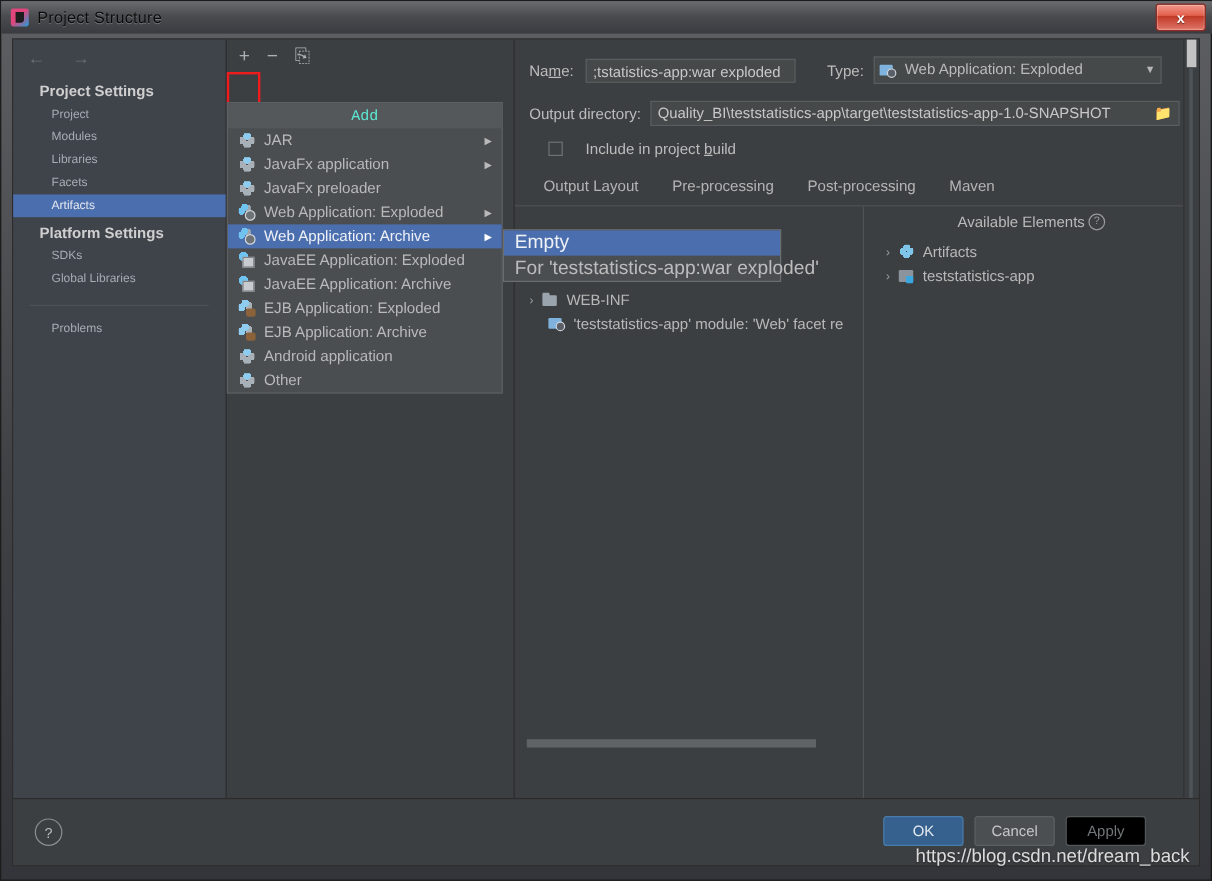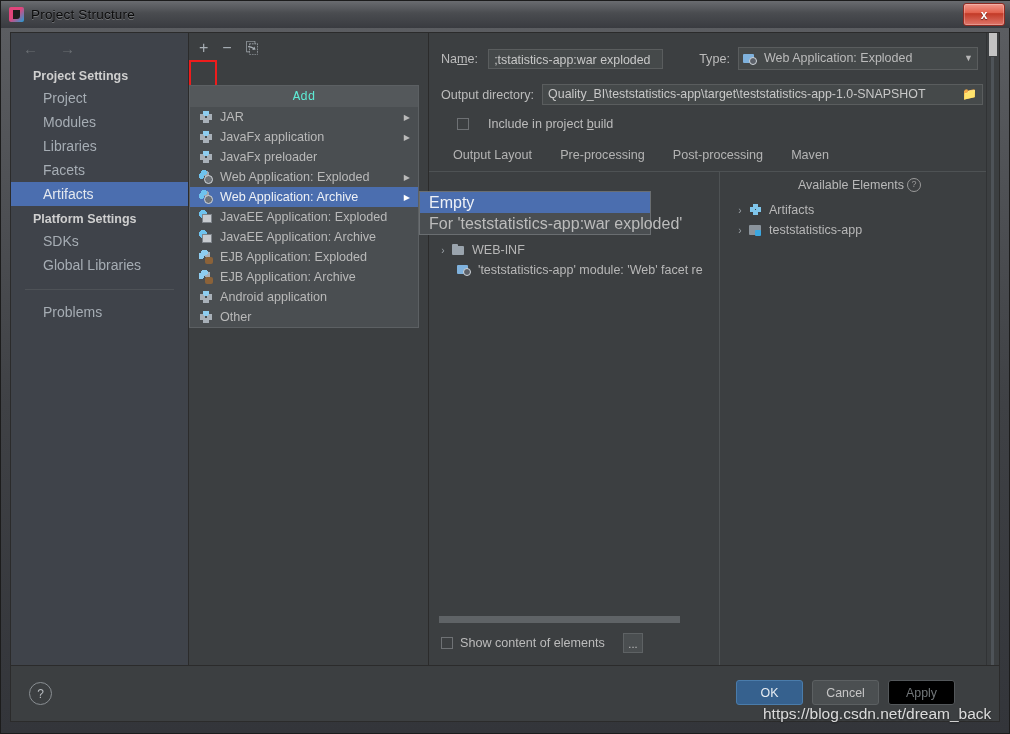--- a/index.html
+++ b/index.html
@@ -60,21 +60,21 @@
     width:177px;flex:none;background:#3f434a;
     border-right:1px solid #2b2b2b;
     position:relative;
   }
   #nav-toolbar{height:30px;display:flex;align-items:center;padding-left:12px;gap:22px;}
   .navarrow{color:#6b6f74;font-size:15px;line-height:1;}
   .nav-group{
     padding:6px 0 3px 22px;font-weight:bold;color:#cfcfcf;font-size:12.5px;
   }
   .nav-item{
-    padding:4px 0 4px 32px;color:#a6adb4;font-size:14px;
+    padding:4px 0 4px 32px;color:#a6adb4;font-size:10px;
   }
   .nav-item.selected{background:#4b6eaf;color:#e4e8ee;}
   .nav-sep{height:1px;background:#4e5257;margin:12px 14px 10px 14px;}
   
   #mid{
     flex:1 1 auto;background:#3c3f41;position:relative;
     border-right:1px solid #2b2b2b;
   }
   #mid-toolbar{
     height:30px;display:flex;align-items:center;gap:14px;padding-left:10px;
@@ -348,21 +348,21 @@
           <span class="tb-ico">⎘</span>
         </div>
         <div id="mid-deco"></div>
       </div>
 
       <div id="detail">
 
         <div class="row" id="rowname">
           <span class="lbl">Na<span class="u">m</span>e:</span>
           <span class="field" id="name-field">;tstatistics-app:war exploded</span>
-          <span class="lbl" style="margin-left:36px">Type:</span>
+          <span class="lbl" style="margin-left:26px">Type:</span>
           <span id="type-combo">
             <span class="ticon ic-webfacet"></span>
             <span>Web Application: Exploded</span>
             <span class="arrow">▼</span>
           </span>
         </div>
 
         <div class="row" id="rowout">
           <span class="lbl">Output directory:</span>
           <span class="field" id="out-field">
@@ -408,25 +408,20 @@
                 <span>'teststatistics-app' module: 'Web' facet re</span>
               </div>
             </div>
 
             <div id="hscroll-wrap">
               <div id="hscroll-track">
                 <div id="hscroll-thumb"></div>
               </div>
             </div>
 
-            <div id="showcontent">
-              <span class="chk"></span>
-              <span class="lbl">Show content of elements</span>
-              <span id="dots-btn">...</span>
-            </div>
           </div>
 
           <div id="pane-right">
             <div class="pane-head">
               <span>Available Elements</span>
               <span class="help-circ">?</span>
             </div>
             <div class="tree">
               <div class="tnode" style="padding-left:12px">
                 <span class="tw">›</span>

